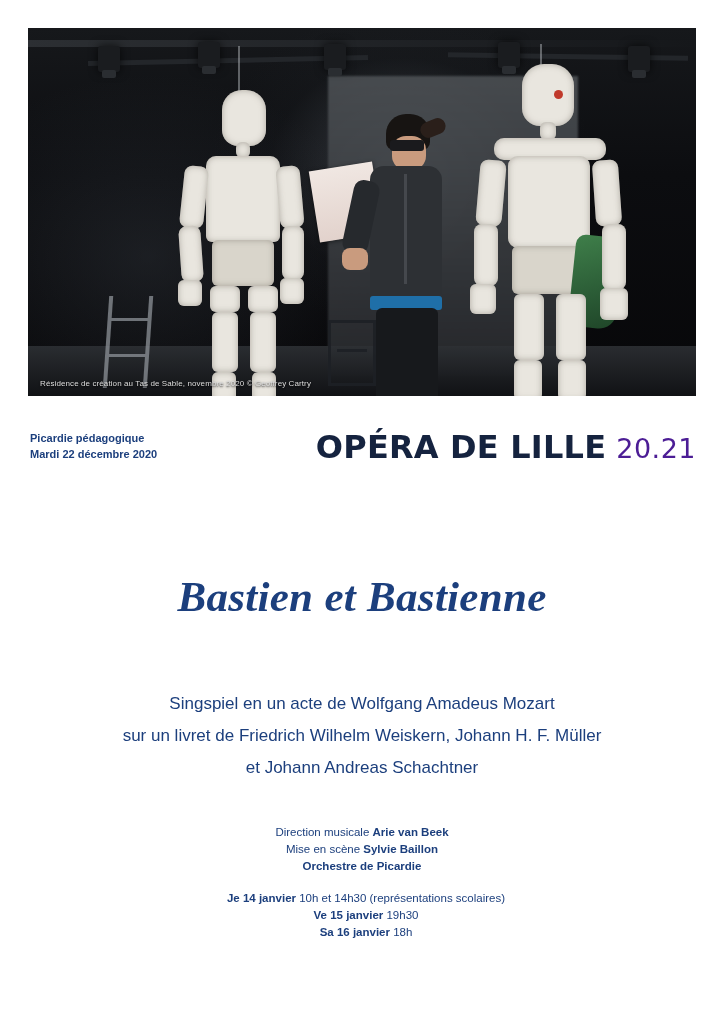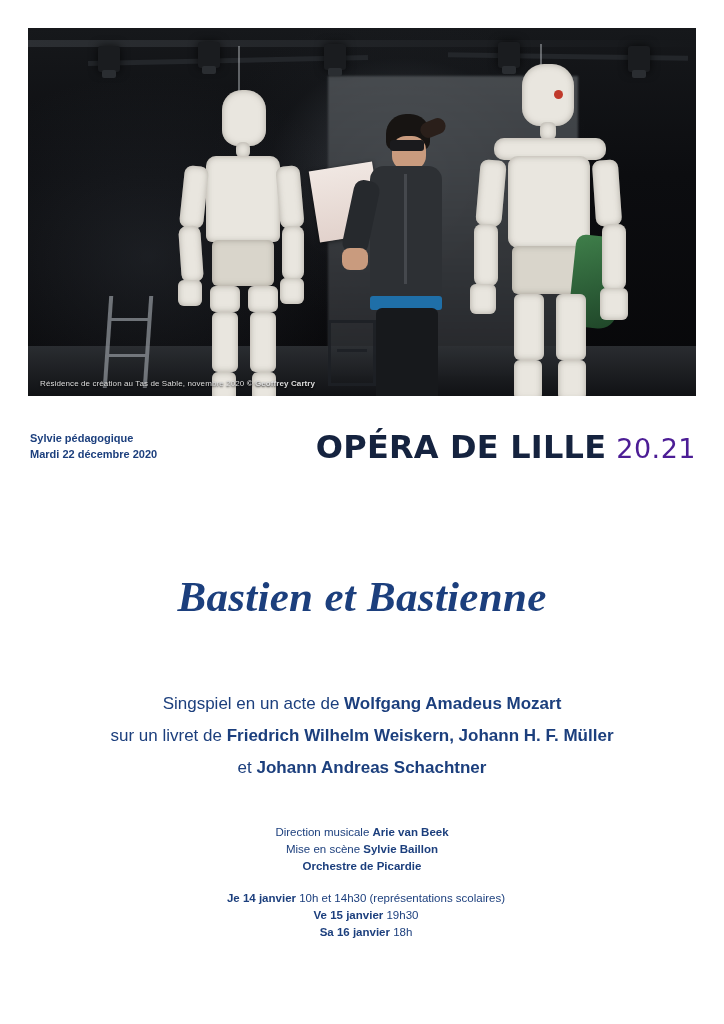--- a/index.html
+++ b/index.html
@@ -193,21 +193,21 @@
 
   .photo-caption {
     position: absolute;
     left: 12px;
     bottom: 8px;
     font-size: 8px;
     color: #dedede;
     letter-spacing: .1px;
     text-shadow: 0 1px 2px rgba(0,0,0,.9);
   }
-  .photo-caption b { font-weight: bold; }
+  .photo-caption b { font-weight: normal; }
 
   
   .meta {
     position: absolute;
     left: 30px;
     top: 430px;
     font-size: 11px;
     font-weight: bold;
     line-height: 16px;
     color: #1c3f7d;
@@ -254,21 +254,21 @@
   
   .credits {
     position: absolute;
     left: 0; right: 0;
     top: 688px;
     text-align: center;
     color: #1c3f7d;
     font-size: 17px;
     line-height: 32px;
   }
-  .credits .line b { font-weight: bold; }
+  .credits .line b { font-weight: normal; }
 
   .staff {
     position: absolute;
     left: 0; right: 0;
     top: 824px;
     text-align: center;
     color: #1c3f7d;
     font-size: 11.5px;
     line-height: 17px;
   }
@@ -365,21 +365,21 @@
         <div class="handf"></div>
       </div>
     </div>
 
     <div class="photo-caption">
       <span>Résidence de création au Tas de Sable, novembre 2020 </span><b>© Geoffrey Cartry</b>
     </div>
   </div>
 
   <div class="meta">
-    <div>Sylvie pédagogique</div>
+    <div>Picardie pédagogique</div>
     <div>Mardi 22 décembre 2020</div>
   </div>
 
   <div class="brand">
     <span class="name">OPÉRA DE LILLE</span>
     <span class="season">20.21</span>
   </div>
 
   <div class="title">Bastien et Bastienne</div>
 

